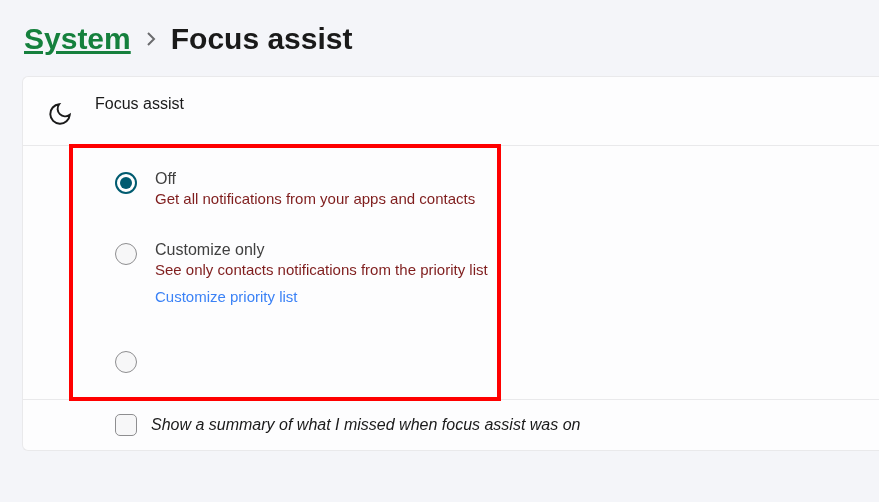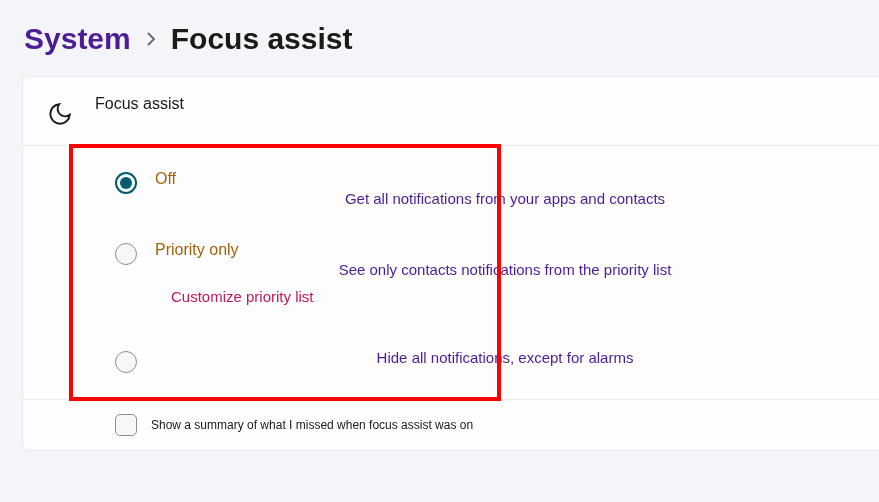--- a/index.html
+++ b/index.html
@@ -15,22 +15,23 @@
       overflow: hidden;
     }
     .header {
       padding: 22px 24px 20px 24px;
       display: flex;
       align-items: center;
     }
     .breadcrumb-parent {
       font-size: 30px;
       font-weight: 600;
-      color: #4c1d95;
-      cursor: pointer;
+      color: #15803d;
+      cursor: pointer;
+      text-decoration: underline;
     }
     .breadcrumb-sep {
       margin: 0 14px 0 16px;
       color: #6a6b6e;
       font-size: 18px;
       font-weight: 600;
       display: flex;
       align-items: center;
     }
     .page-title {
@@ -129,34 +130,32 @@
       height: 12px;
       background: #005b70;
       border-radius: 50%;
       transform: translate(-50%, -50%);
     }
     .radio-text {
       flex: 1;
     }
     .radio-title {
       font-size: 16px;
-      color: #a16207;
+      color: #404040;
       margin-bottom: 2px;
     }
     .radio-desc {
       font-size: 15px;
-      color: #4c1d95;
-      text-align: center;
+      color: #7f1d1d;
     }
     .customize-link {
       font-size: 15px;
-      color: #be185d;
+      color: #3b82f6;
       margin-top: 10px;
       cursor: pointer;
-      margin-left: 16px;
     }
     .priority-item {
       padding-top: 20px;
     }
     .alarms-item {
       padding-top: 30px;
     }
 
     .summary-row {
       display: flex;
@@ -167,22 +166,23 @@
       width: 22px;
       height: 22px;
       border: 1px solid #8e8e90;
       border-radius: 5px;
       background: #f7f7f8;
       margin-right: 14px;
       cursor: pointer;
       flex-shrink: 0;
     }
     .summary-label {
-      font-size: 12px;
-      color: #1a1a1a;
+      font-size: 16px;
+      color: #1a1a1a;
+      font-style: italic;
     }
   </style>
 </head>
 <body>
 
 <div class="header">
   <span class="breadcrumb-parent">System</span>
   <span class="breadcrumb-sep">
     <svg width="10" height="14" viewBox="0 0 10 14" fill="none">
       <path d="M1 1 L7 7 L1 13" stroke="#6a6b6e" stroke-width="2" fill="none"></path>
@@ -211,30 +211,29 @@
       <span class="radio radio-on"></span>
       <div class="radio-text">
         <div class="radio-title">Off</div>
         <div class="radio-desc">Get all notifications from your apps and contacts</div>
       </div>
     </div>
 
     <div class="radio-item priority-item">
       <span class="radio radio-off"></span>
       <div class="radio-text">
-        <div class="radio-title">Priority only</div>
+        <div class="radio-title">Customize only</div>
         <div class="radio-desc">See only contacts notifications from the priority list</div>
         <div class="customize-link">Customize priority list</div>
       </div>
     </div>
 
     <div class="radio-item alarms-item">
       <span class="radio radio-off"></span>
       <div class="radio-text">
-        <div class="radio-desc">Hide all notifications, except for alarms</div>
       </div>
     </div>
   </div>
 
   <div class="summary-row">
     <span class="checkbox"></span>
     <span class="summary-label">Show a summary of what I missed when focus assist was on</span>
   </div>
 
 </div>

